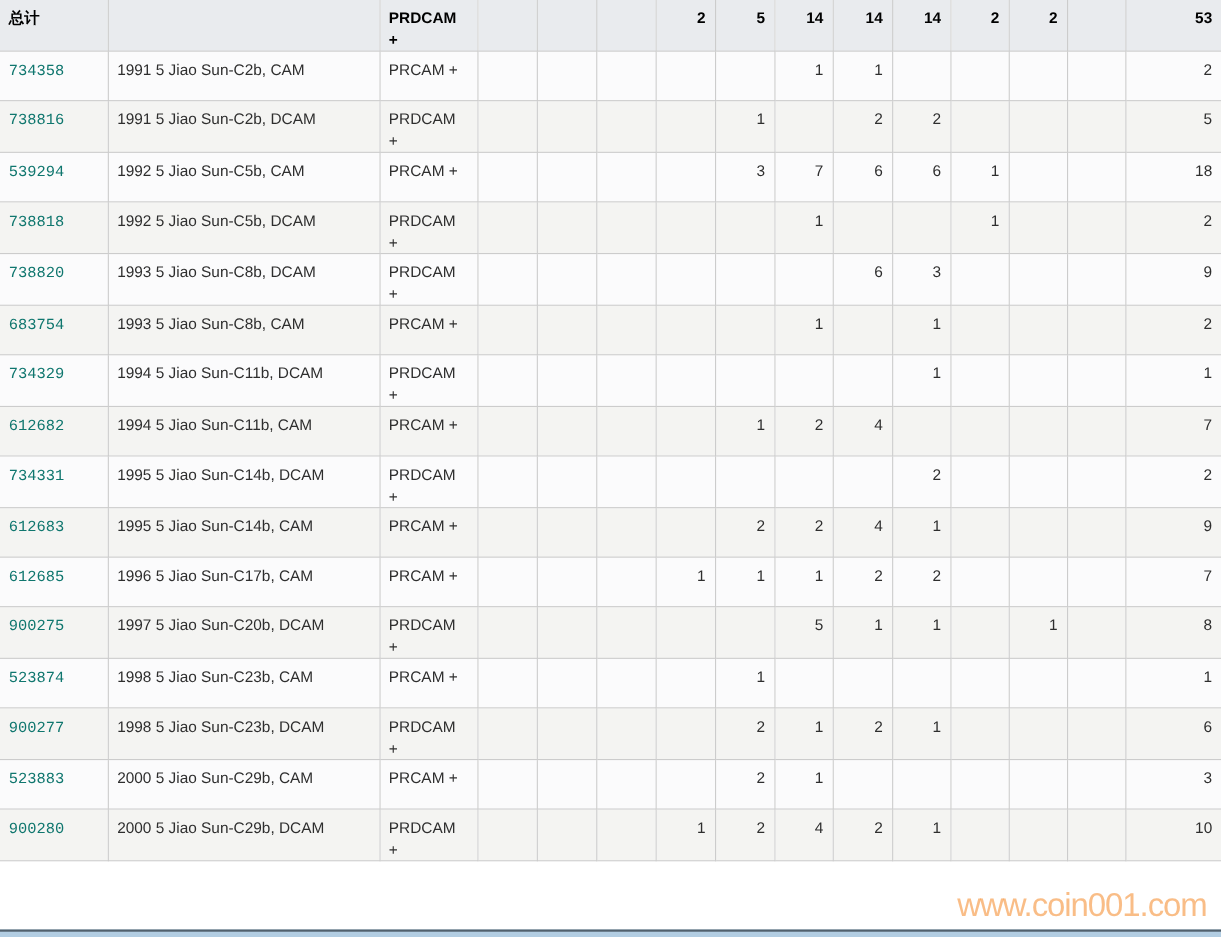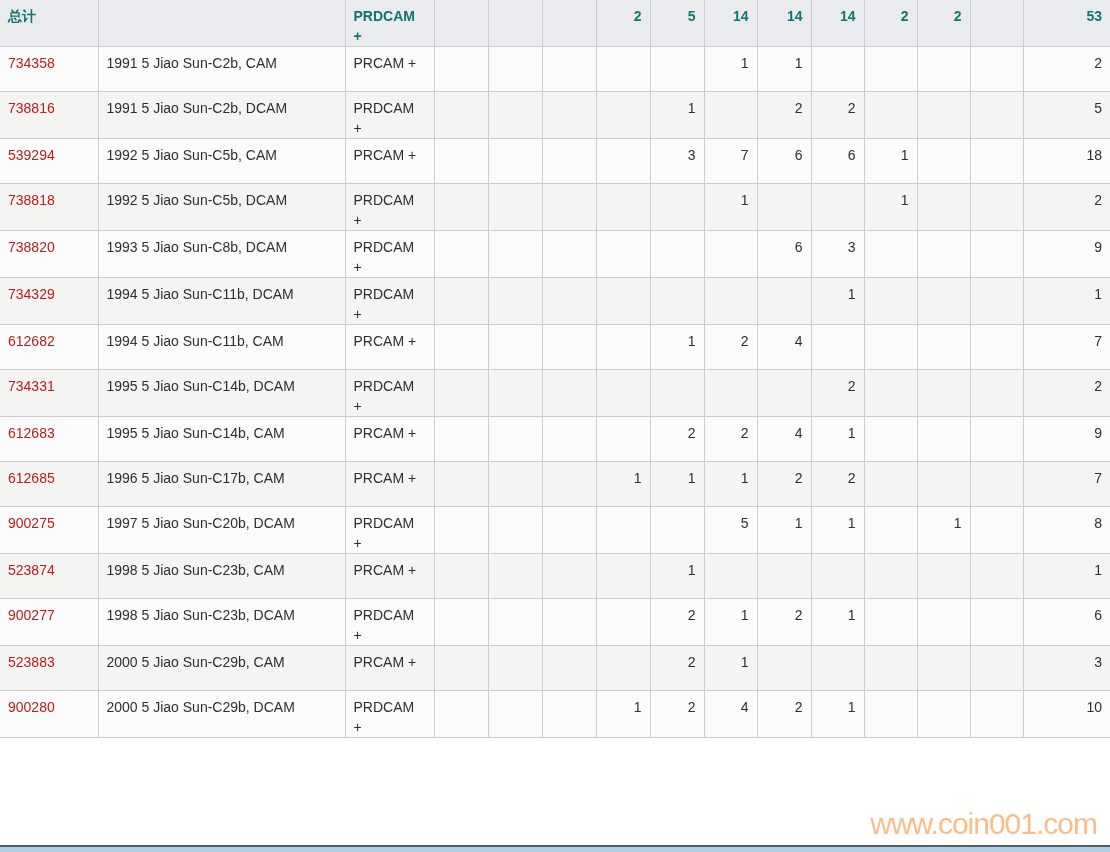--- a/index.html
+++ b/index.html
@@ -27,33 +27,34 @@
     box-sizing: border-box;
     height: 45px;
     text-align: left;
     font-weight: normal;
     white-space: normal;
     word-break: break-word;
   }
   table.pop thead th {
     background: #e9ebee;
     font-weight: bold;
-    color: #0f766e;
+    color: #000000;
     height: 46px;
     border-top: none;
   }
   table.pop th:first-child, table.pop td:first-child { border-left: none; }
   table.pop th:last-child,  table.pop td:last-child  { border-right: none; }
   table.pop .num { text-align: right; }
   tbody td { background: #fbfbfc; }
   tbody tr:nth-child(even) td { background: #f4f4f2; }
   a.cert {
-    color: #b91c1c;
+    color: #0f766e;
     text-decoration: none;
     cursor: pointer;
+    font-family: Liberation Mono, monospace;
   }
   .watermark {
     position: absolute;
     right: 13px;
     bottom: 11px;
     font-size: 30px;
     font-weight: normal;
     letter-spacing: -1px;
     color: rgba(246, 148, 62, 0.62);
     z-index: 5;
@@ -193,20 +194,37 @@
           <td class="num"></td>
           <td class="num"></td>
           <td class="num">6</td>
           <td class="num">3</td>
           <td class="num"></td>
           <td class="num"></td>
           <td class="num"></td>
           <td class="num">9</td>
         </tr>
         <tr>
+          <td><a class="cert" href="#">683754</a></td>
+          <td>1993 5 Jiao Sun-C8b, CAM</td>
+          <td>PRCAM +</td>
+          <td class="num"></td>
+          <td class="num"></td>
+          <td class="num"></td>
+          <td class="num"></td>
+          <td class="num"></td>
+          <td class="num">1</td>
+          <td class="num"></td>
+          <td class="num">1</td>
+          <td class="num"></td>
+          <td class="num"></td>
+          <td class="num"></td>
+          <td class="num">2</td>
+        </tr>
+        <tr>
           <td><a class="cert" href="#">734329</a></td>
           <td>1994 5 Jiao Sun-C11b, DCAM</td>
           <td>PRDCAM +</td>
           <td class="num"></td>
           <td class="num"></td>
           <td class="num"></td>
           <td class="num"></td>
           <td class="num"></td>
           <td class="num"></td>
           <td class="num"></td>

